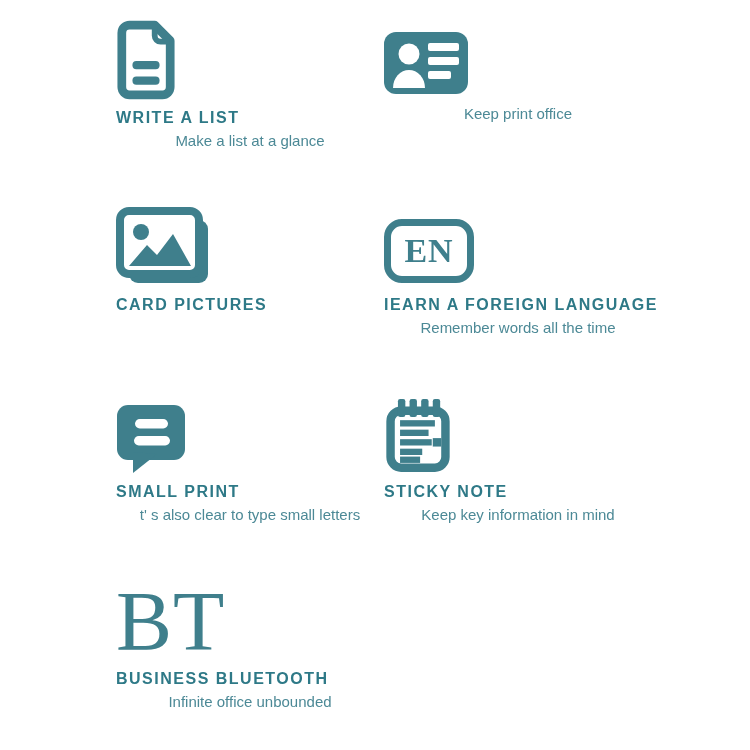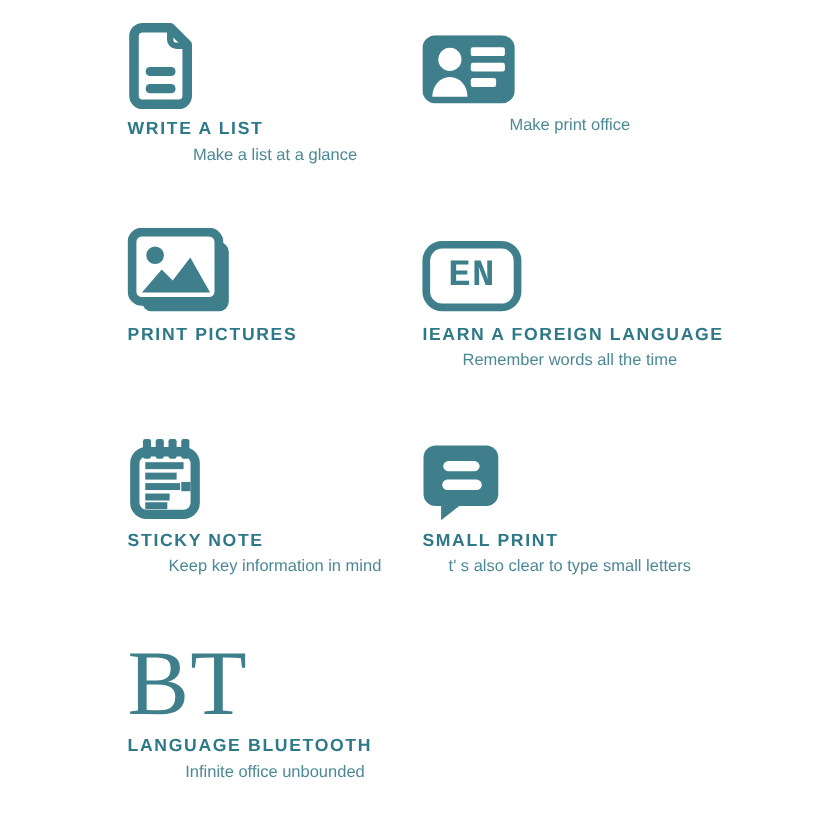--- a/index.html
+++ b/index.html
@@ -47,21 +47,21 @@
     white-space:pre-line;
     width:320px;
     margin-left:-26px;
     margin-right:-26px;
   }
   .en-badge{
     width:76px;height:50px;
     border:7px solid var(--accent,#3F7F8C);
     border-radius:18px;
     display:flex;align-items:center;justify-content:center;
-    font-family:Liberation Mono, monospace;
+    font-family:Liberation Serif, serif;
     font-weight:bold;
     font-size:34px;
     letter-spacing:1px;
     color:var(--accent,#3F7F8C);
     margin-bottom:4px;
   }
   .bt-letters{
     font-family:Liberation Serif, serif;
     font-size:84px;
     font-weight:400;
@@ -93,42 +93,55 @@
     <div class="icon-area">
       <svg width="84" height="62" viewBox="0 0 84 62" aria-hidden="true" style="margin-bottom:6px">
         <rect width="84" height="62" rx="12" fill="currentColor"></rect>
         <circle cx="25" cy="22" r="10.5" fill="#fff"></circle>
         <path d="M9 56 a16 18 0 0 1 32 0 Z" fill="#fff"></path>
         <rect x="44" y="11" width="31" height="8" rx="2" fill="#fff"></rect>
         <rect x="44" y="25" width="31" height="8" rx="2" fill="#fff"></rect>
         <rect x="44" y="39" width="23" height="8" rx="2" fill="#fff"></rect>
       </svg>
     </div>
-    <div class="subtitle">Make print office</div>
+    <div class="subtitle">Keep print office</div>
   </div>
 
   <div class="cell">
     <div class="icon-area">
       <svg width="96" height="80" viewBox="0 0 96 80" aria-hidden="true">
         <rect x="13" y="13" width="79" height="63" rx="9" fill="currentColor"></rect>
         <rect x="4" y="4" width="79" height="63" rx="9" fill="#fff" stroke="currentColor" stroke-width="8"></rect>
         <circle cx="25" cy="25" r="8" fill="currentColor"></circle>
         <path d="M13 59 L31 38 L41 48 L57 27 L75 59 Z" fill="currentColor"></path>
       </svg>
     </div>
-    <div class="title">PRINT PICTURES</div>
+    <div class="title">CARD PICTURES</div>
   </div>
 
 
   <div class="cell">
     <div class="icon-area">
       <div class="en-badge">EN</div>
     </div>
     <div class="title">IEARN A FOREIGN LANGUAGE</div>
     <div class="subtitle">Remember words all the time</div>
+  </div>
+
+  <div class="cell">
+    <div class="icon-area">
+      <svg width="70" height="70" viewBox="0 0 70 70" aria-hidden="true">
+        <rect x="1" y="1" width="68" height="55" rx="11" fill="currentColor"></rect>
+        <path d="M17 48 V69 L41 50 Z" fill="currentColor"></path>
+        <rect x="19" y="15" width="33" height="9.5" rx="4.75" fill="#fff"></rect>
+        <rect x="18" y="32" width="36" height="9.5" rx="4.75" fill="#fff"></rect>
+      </svg>
+    </div>
+    <div class="title">SMALL PRINT</div>
+    <div class="subtitle">t' s also clear to type small letters</div>
   </div>
 
   <div class="cell">
     <div class="icon-area">
       <svg width="68" height="76" viewBox="0 0 64 72" aria-hidden="true">
         <rect x="6" y="12" width="52" height="54" rx="10" fill="none" stroke="currentColor" stroke-width="8"></rect>
         <rect x="13" y="1" width="7" height="17" rx="2" fill="currentColor"></rect>
         <rect x="24" y="1" width="7" height="17" rx="2" fill="currentColor"></rect>
         <rect x="35" y="1" width="7" height="17" rx="2" fill="currentColor"></rect>
         <rect x="46" y="1" width="7" height="17" rx="2" fill="currentColor"></rect>
@@ -139,32 +152,19 @@
         <rect x="15" y="48" width="21" height="6" fill="currentColor"></rect>
         <rect x="15" y="55.5" width="19" height="6" fill="currentColor"></rect>
       </svg>
     </div>
     <div class="title">STICKY NOTE</div>
     <div class="subtitle">Keep key information in mind</div>
   </div>
 
   <div class="cell">
     <div class="icon-area">
-      <svg width="70" height="70" viewBox="0 0 70 70" aria-hidden="true">
-        <rect x="1" y="1" width="68" height="55" rx="11" fill="currentColor"></rect>
-        <path d="M17 48 V69 L41 50 Z" fill="currentColor"></path>
-        <rect x="19" y="15" width="33" height="9.5" rx="4.75" fill="#fff"></rect>
-        <rect x="18" y="32" width="36" height="9.5" rx="4.75" fill="#fff"></rect>
-      </svg>
-    </div>
-    <div class="title">SMALL PRINT</div>
-    <div class="subtitle">t' s also clear to type small letters</div>
-  </div>
-
-  <div class="cell">
-    <div class="icon-area">
       <div class="bt-letters">BT</div>
     </div>
-    <div class="title">LANGUAGE BLUETOOTH</div>
+    <div class="title">BUSINESS BLUETOOTH</div>
     <div class="subtitle">Infinite office unbounded</div>
   </div>
 
 </div>
 
 </body></html>

